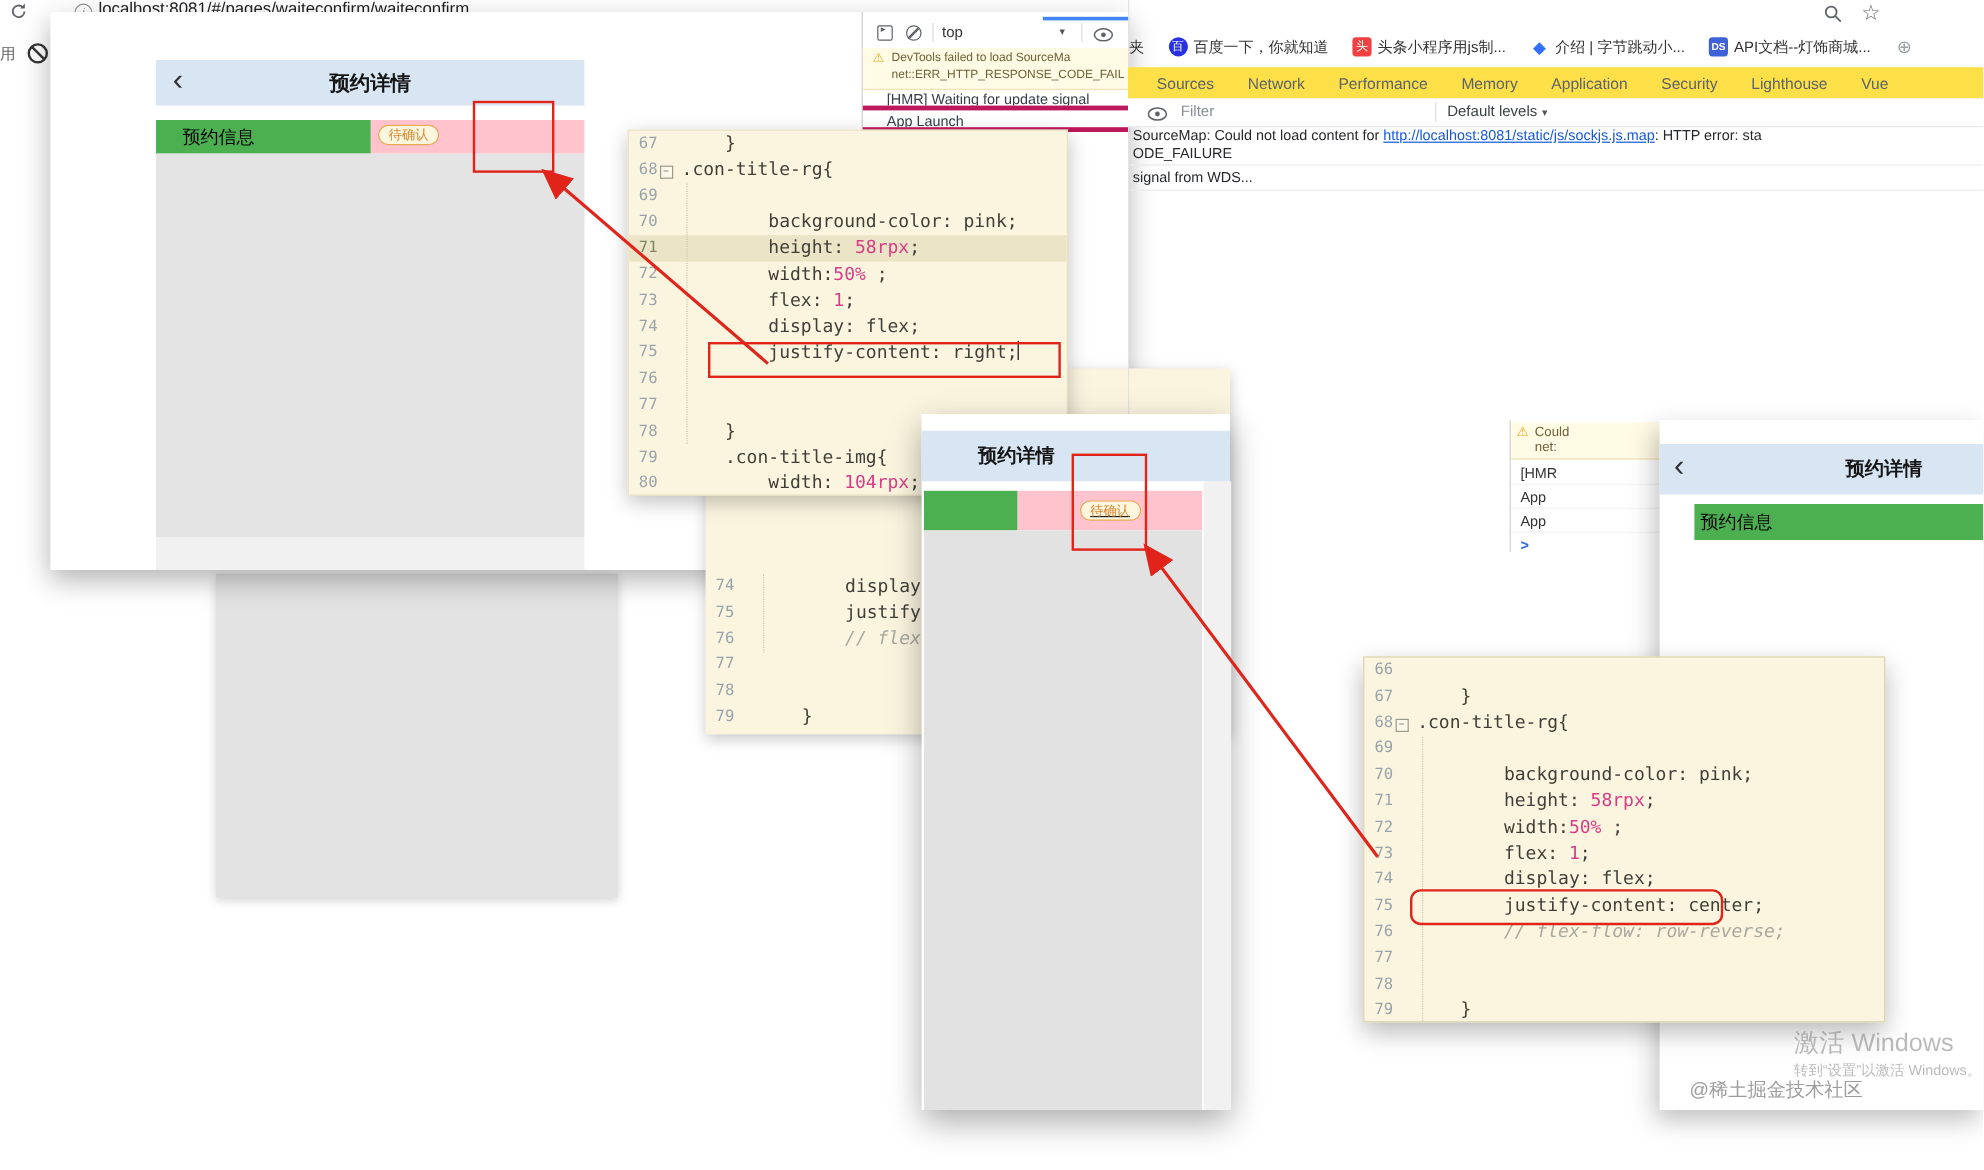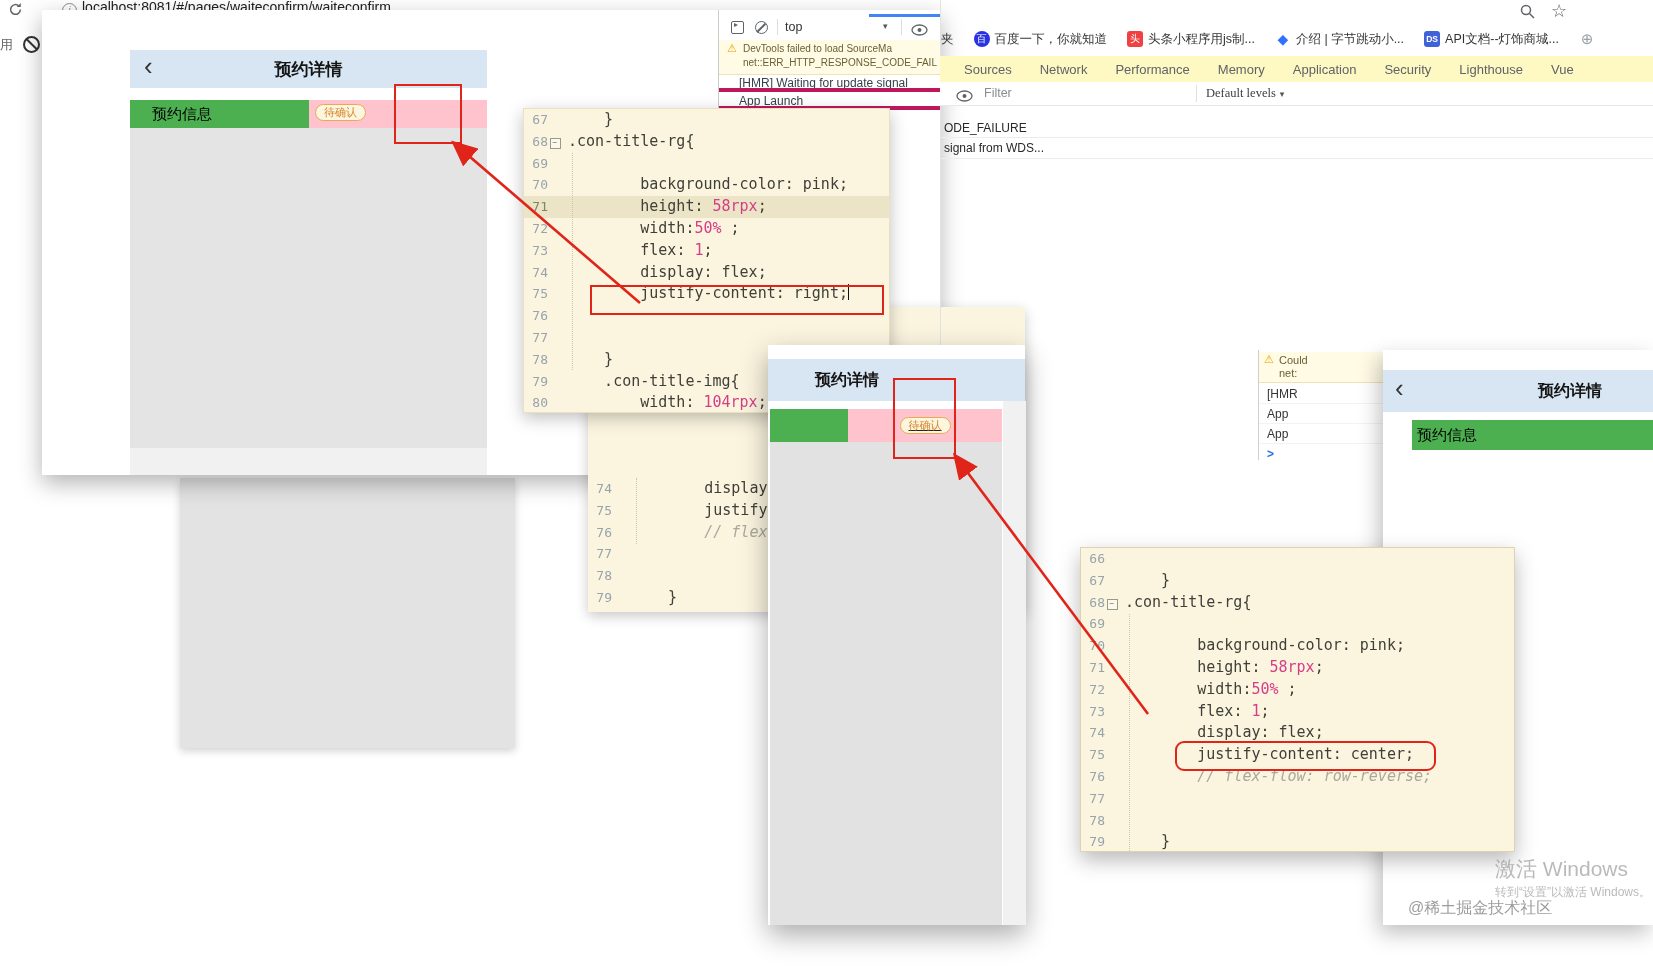--- a/index.html
+++ b/index.html
@@ -67,21 +67,21 @@
   #c1-hmr{top:64px;} #c1-app{top:82px;}
 
   
   .code-panel{background:#fbf5e0;}
   #fragment{left:588px;top:307px;width:437px;height:305px;box-shadow:0 4px 12px rgba(0,0,0,.22);overflow:hidden;}
   #fragment-lines{position:absolute;left:0;top:171px;right:0;}
   #fragment-guide{left:48px;top:171px;height:66px;border-left:1px dotted #cfc7a7;}
   #panel1{left:523px;top:108px;width:367px;height:305px;border:1px solid #eae1c3;box-sizing:border-box;
           box-shadow:0 5px 16px rgba(0,0,0,.25);overflow:hidden;}
   #cp1-guide{left:48px;top:44px;height:217px;border-left:1px dotted #cfc7a7;}
-  #panel2{left:1080px;top:547px;width:435px;height:305px;border:1px solid #ddd3b0;box-sizing:border-box;
+  #panel2{left:1136px;top:547px;width:435px;height:305px;border:1px solid #ddd3b0;box-sizing:border-box;
           box-shadow:0 8px 20px rgba(0,0,0,.28);overflow:hidden;}
   #cp2-guide{left:48px;top:66px;height:239px;border-left:1px dotted #cfc7a7;}
 
   .code-line{display:flex;height:21.8px;line-height:21.8px;font-family:"DejaVu Sans Mono",monospace;font-size:15px;}
   .code-line.hl{background:#ebe4c6;}
   .gutter{flex:0 0 38px;display:flex;align-items:center;}
   .lnum{display:inline-block;width:24px;text-align:right;font-size:13px;color:#98a3ab;}
   .hl .lnum{color:#7c8862;}
   .fold{width:14px;text-align:center;}
   .fold-box{display:inline-block;width:9px;height:9px;border:1px solid #9a9a8a;font-size:8px;line-height:7px;
@@ -100,28 +100,28 @@
              font-size:12.5px;color:#333;overflow:hidden;white-space:nowrap;}
   #bookmarks-items{display:flex;gap:20px;align-items:center;}
   .bm{display:flex;align-items:center;gap:5px;white-space:nowrap;}
   .bm-ic{width:16px;height:16px;font-size:10px;display:flex;align-items:center;justify-content:center;
          color:#fff;border-radius:3px;flex:none;}
   .ic-baidu{background:#2932e1;border-radius:50%;}
   .ic-toutiao{background:#f04142;}
   .ic-bytedance{background:transparent;color:#3370ff;font-size:14px;}
   .ic-ds{background:#4062d8;font-weight:700;font-size:8.5px;}
   .ic-globe{background:transparent;color:#98a0a6;font-size:15px;}
-  #tabs{left:940px;top:56px;width:713px;height:26px;background:#fef9c3;border-bottom:1px solid #d8dbdf;}
+  #tabs{left:940px;top:56px;width:713px;height:26px;background:#fde047;border-bottom:1px solid #d8dbdf;}
   #tabs-items{display:flex;gap:28px;padding-left:24px;align-items:center;height:100%;
               font-size:13px;color:#5f6368;white-space:nowrap;}
   #ctoolbar2{left:940px;top:82px;width:713px;height:23px;background:#fff;border-bottom:1px solid #e8e8e8;}
   #ct2-eye{left:16px;top:6px;}
   #filter-label{left:44px;top:4px;font-size:12.5px;color:#878d93;}
   #ct2-sep{left:256px;top:3px;width:1px;height:17px;background:#e0e0e0;}
-  #levels{left:266px;top:4px;font-size:12.5px;color:#3c4043;white-space:nowrap;font-family:Liberation Serif, serif;}
+  #levels{left:266px;top:4px;font-size:12.5px;color:#3c4043;white-space:nowrap;}
   #levels .dd{font-size:9px;color:#555;margin-left:4px;}
   #messages{left:941px;top:104px;width:712px;height:58px;overflow:hidden;}
   .msg{position:absolute;left:3px;white-space:nowrap;font-size:12px;color:#26282b;}
   #msg1{top:2px;} #msg2{top:17px;} #msg3{top:37px;}
   .msg a{color:#1558d6;text-decoration:underline;}
   .msg-sep{position:absolute;left:0;width:712px;height:1px;background:#ececec;}
   #msep1{top:33px;} #msep2{top:54px;}
 
   
   #window2{left:768px;top:345px;width:257px;height:580px;background:#fff;box-shadow:0 10px 26px rgba(0,0,0,.33);}
@@ -435,20 +435,23 @@
           <ellipse cx="8.5" cy="6" rx="7.5" ry="5" fill="none" stroke="#5f6368" stroke-width="1.3"></ellipse>
           <circle cx="8.5" cy="6" r="2" fill="#5f6368"></circle>
         </svg>
     </span>
     <span id="filter-label" class="abs">Filter</span>
     <span id="ct2-sep" class="abs"></span>
     <span id="levels" class="abs"><span>Default levels</span><span class="dd">▾</span></span>
   </div>
 
   <div id="messages" class="abs">
+    <div id="msg1" class="msg">
+      <span>SourceMap: Could not load content for </span><a>http://localhost:8081/static/js/sockjs.js.map</a><span>: HTTP error: sta</span>
+    </div>
     <div id="msg2" class="msg">ODE_FAILURE</div>
     <div id="msep1" class="msg-sep"></div>
     <div id="msg3" class="msg">signal from WDS...</div>
     <div id="msep2" class="msg-sep"></div>
   </div>
 
   <div id="window2" class="abs">
     <div id="w2-header" class="abs app-header">
       <span id="w2-title">预约详情</span>
     </div>

